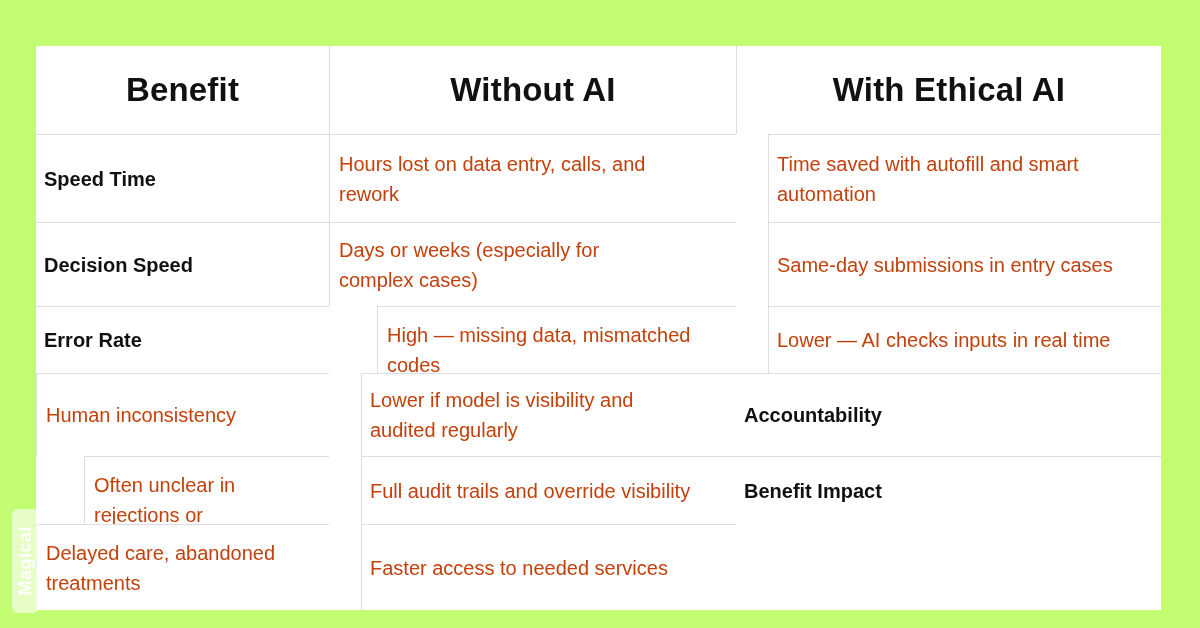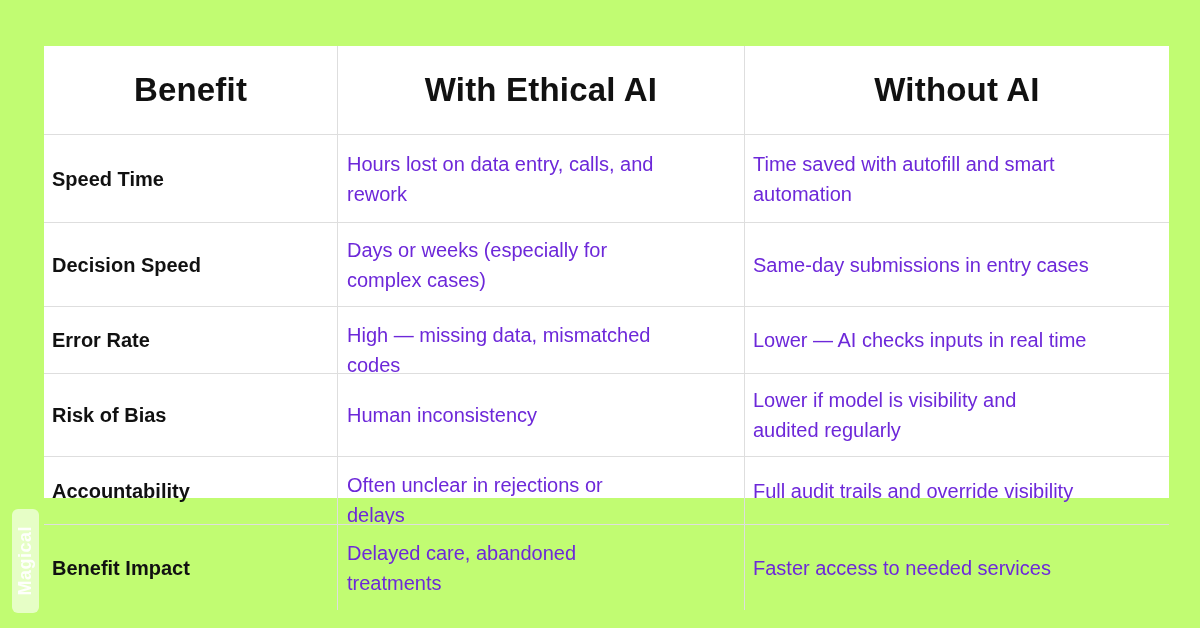--- a/index.html
+++ b/index.html
@@ -9,59 +9,60 @@
   .canvas {
     position: relative;
     width: 1200px;
     height: 628px;
     background: #c1fc72;
     overflow: hidden;
     font-family: "Liberation Sans", "DejaVu Sans", sans-serif;
   }
   .table {
     position: absolute;
-    left: 44px;
+    left: 36px;
     top: 46px;
     width: 1125px;
-    height: 452px;
+    height: 564px;
     background: #ffffff;
     display: grid;
     grid-template-columns: 293px 407px 425px;
     grid-template-rows: 88px 88px 84px 67px 83px 68px 86px;
   }
   .cell {
     box-sizing: border-box;
     overflow: hidden;
     display: flex;
     align-items: center;
-    color: #6d28d9;
+    color: #c2410c;
     font-size: 20px;
     line-height: 30px;
   }
   .cell span { white-space: pre-line; }
   .bt { border-top: 1px solid #dedede; }
   .bl { border-left: 1px solid #dedede; }
   .hdr {
     justify-content: center;
     font-weight: 700;
     font-size: 33px;
     color: #111111;
     letter-spacing: 0.2px;
   }
   .lab {
     font-weight: 700;
     color: #111111;
     padding-left: 8px;
     padding-right: 10px;
   }
   .body2 { padding-left: 9px; padding-right: 14px; }
-  .body3 { padding-left: 8px; padding-right: 12px; }
+  .body3 { padding-left: 8px; padding-right: 12px; margin-left: 32px; }
   .clip-top {
     align-items: flex-start;
     padding-top: 13px;
+    margin-left: 48px;
   }
   .watermark {
     position: absolute;
     left: 12px;
     top: 509px;
     width: 27px;
     height: 104px;
     background: rgba(255, 255, 255, 0.6);
     border-radius: 6px;
     display: flex;
@@ -81,24 +82,24 @@
 <body>
 
 <div class="canvas">
 
   <div class="table">
 
     <div class="cell hdr">
       <span>Benefit</span>
     </div>
     <div class="cell hdr bl">
-      <span>With Ethical AI</span>
+      <span>Without AI</span>
     </div>
     <div class="cell hdr bl">
-      <span>Without AI</span>
+      <span>With Ethical AI</span>
     </div>
 
     <div class="cell lab bt">
       <span>Speed Time</span>
     </div>
     <div class="cell body2 bt bl">
       <span>Hours lost on data entry, calls, and
 rework</span>
     </div>
     <div class="cell body3 bt bl">
@@ -121,23 +122,20 @@
       <span>Error Rate</span>
     </div>
     <div class="cell body2 bt bl clip-top">
       <span>High — missing data, mismatched
 codes</span>
     </div>
     <div class="cell body3 bt bl">
       <span>Lower — AI checks inputs in real time</span>
     </div>
 
-    <div class="cell lab bt">
-      <span>Risk of Bias</span>
-    </div>
     <div class="cell body2 bt bl">
       <span>Human inconsistency</span>
     </div>
     <div class="cell body3 bt bl">
       <span>Lower if model is visibility and
 audited regularly</span>
     </div>
 
     <div class="cell lab bt">
       <span>Accountability</span>

